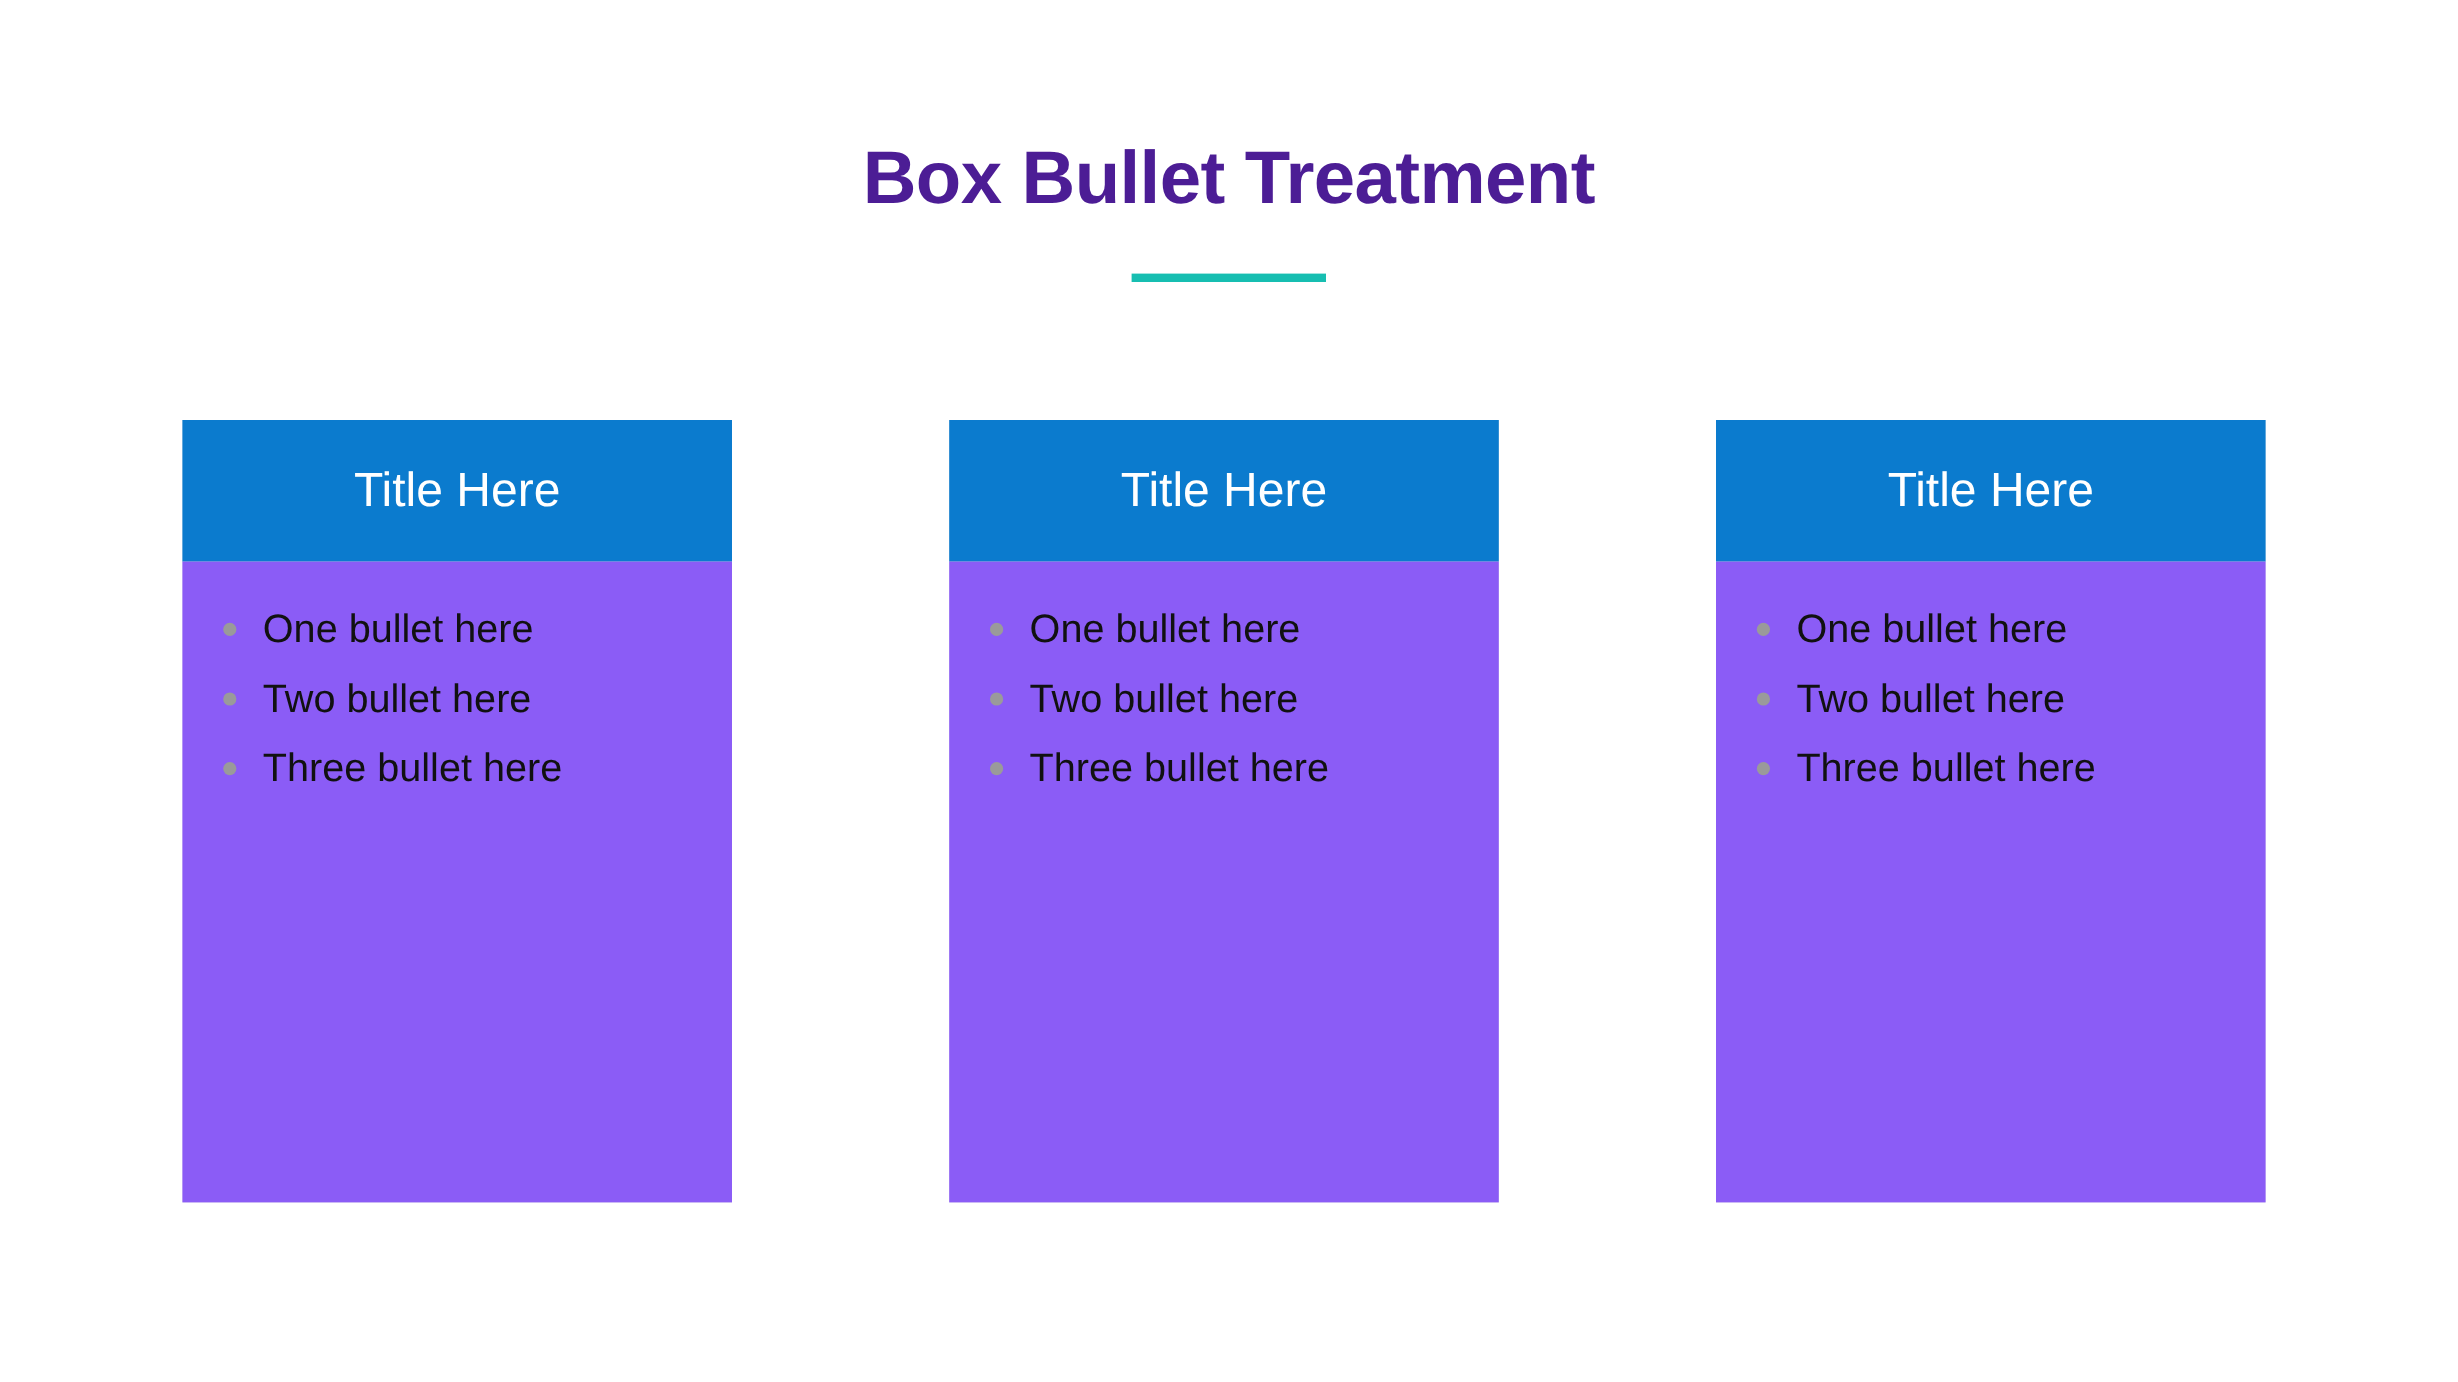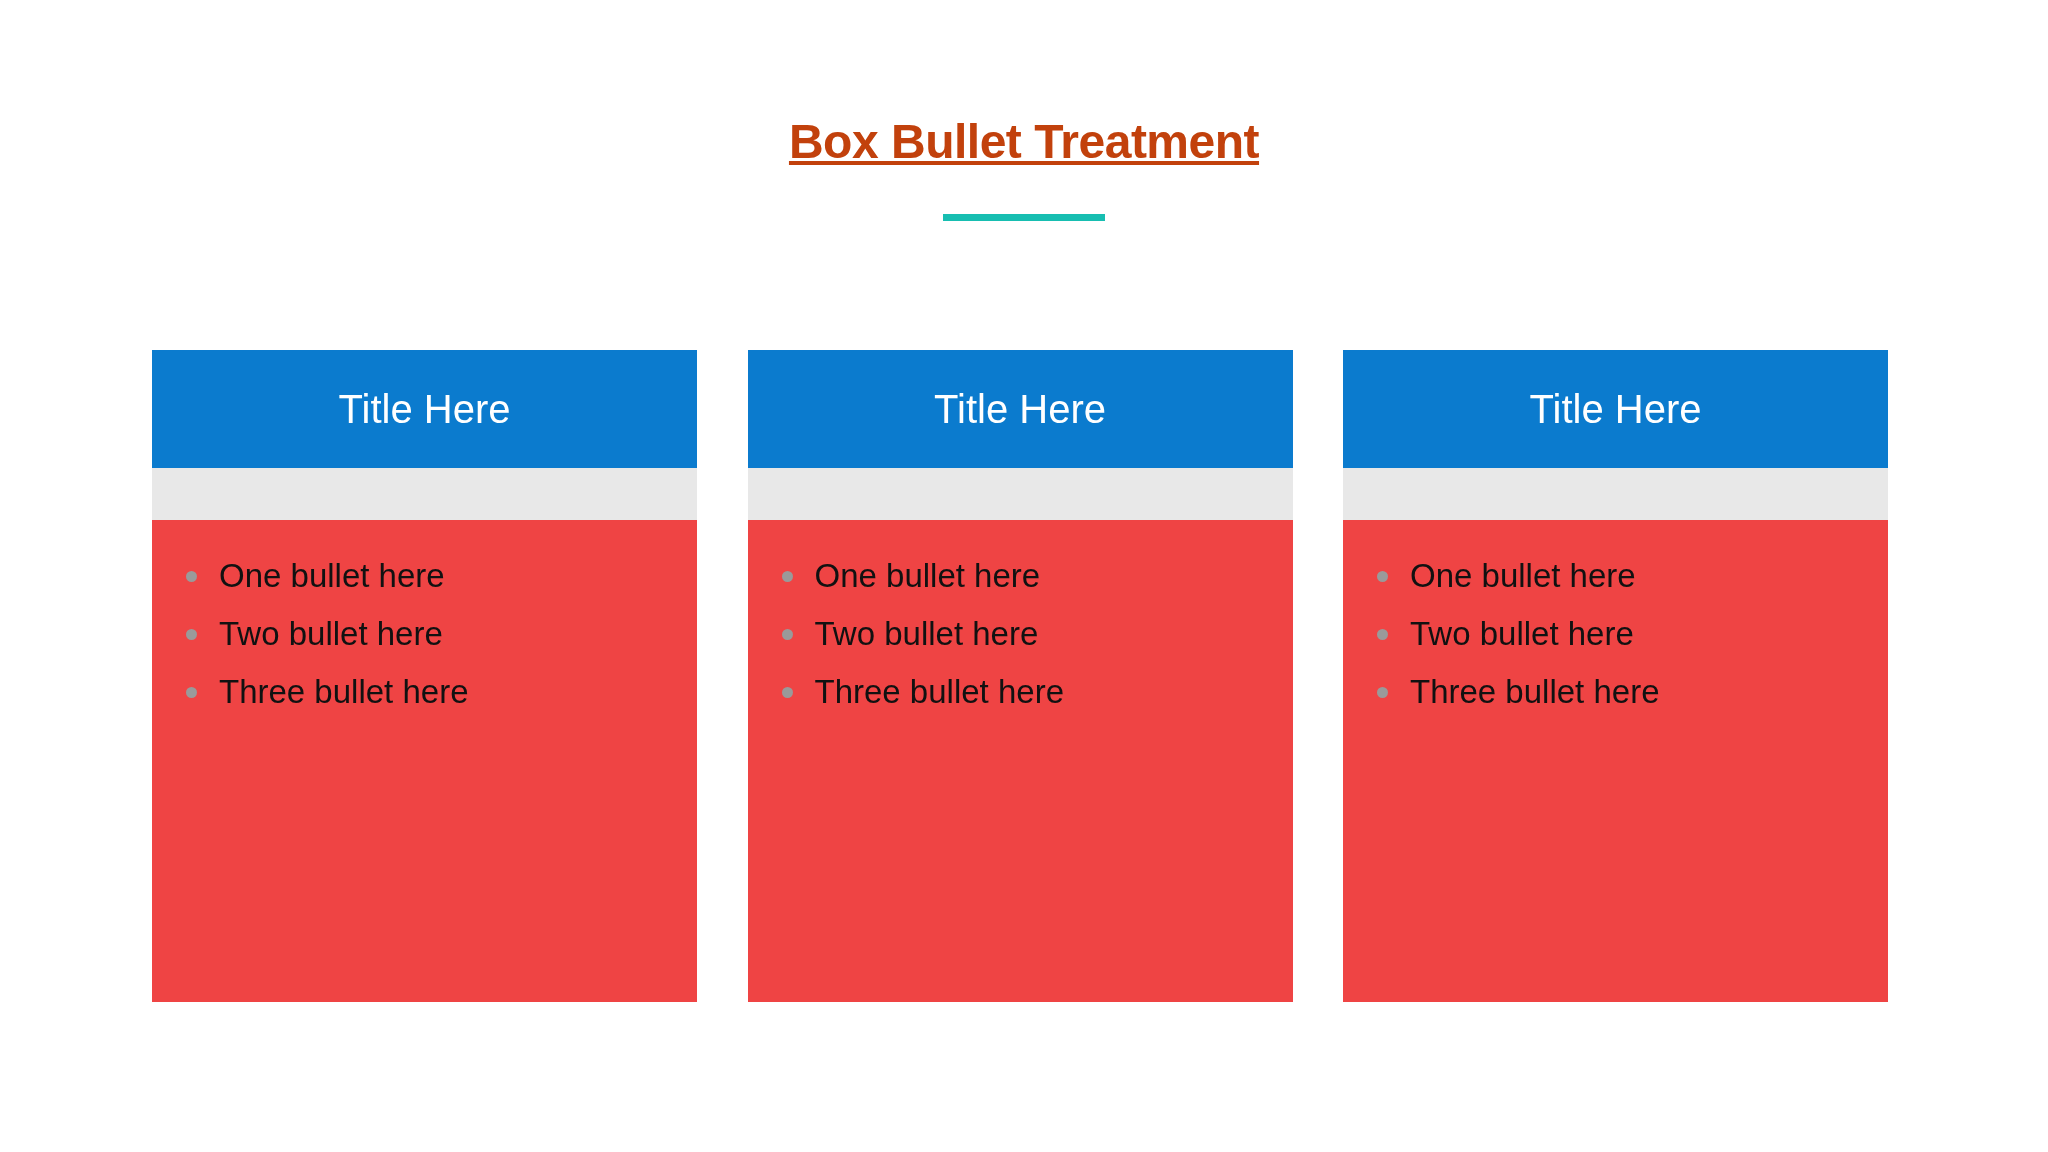--- a/index.html
+++ b/index.html
@@ -24,75 +24,72 @@
 
   
   .title-block {
     position: absolute;
     top: 118px;
     left: 0;
     width: 100%;
     text-align: center;
   }
   .slide-title {
-    font-size: 48px;
+    font-size: 62px;
     font-weight: bold;
-    color: #c2410c;
+    color: #4c1d95;
     letter-spacing: -0.5px;
     line-height: 1;
     margin: 0;
     font-family: "Liberation Sans", sans-serif;
-    text-decoration: underline;
   }
   .title-rule {
     width: 162px;
     height: 7px;
     background: #17beb1;
     margin: 48px auto 0 auto;
   }
 
   
   .columns {
     position: absolute;
     top: 350px;
     left: 152px;
     width: 1736px;
     height: 652px;
     display: flex;
     justify-content: space-between;
   }
   .column {
-    width: 545px;
+    width: 458px;
     height: 652px;
     display: flex;
     flex-direction: column;
     background: #e8e8e8;
-    gap: 12px;
   }
   .column-header {
     height: 118px;
     background: #0b7bce;
     display: flex;
     align-items: center;
     justify-content: center;
     flex: 0 0 auto;
   }
   .column-header-text {
     color: #ffffff;
     font-size: 40px;
     font-weight: 400;
     line-height: 1;
     font-family: "Liberation Sans", sans-serif;
   }
   .column-body {
     flex: 1 1 auto;
-    background: #ef4444;
+    background: #8b5cf6;
     padding: 38px 30px 16px 34px;
     box-sizing: border-box;
-    margin-top: 40px;
   }
   .bullet-list {
     list-style: none;
     margin: 0;
     padding: 0;
   }
   .bullet-item {
     display: flex;
     align-items: baseline;
     margin-bottom: 21px;

